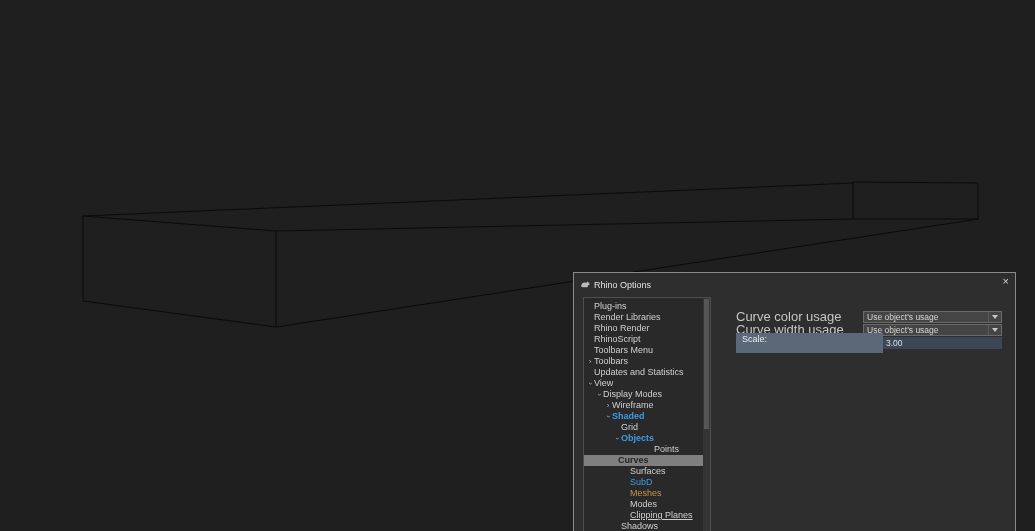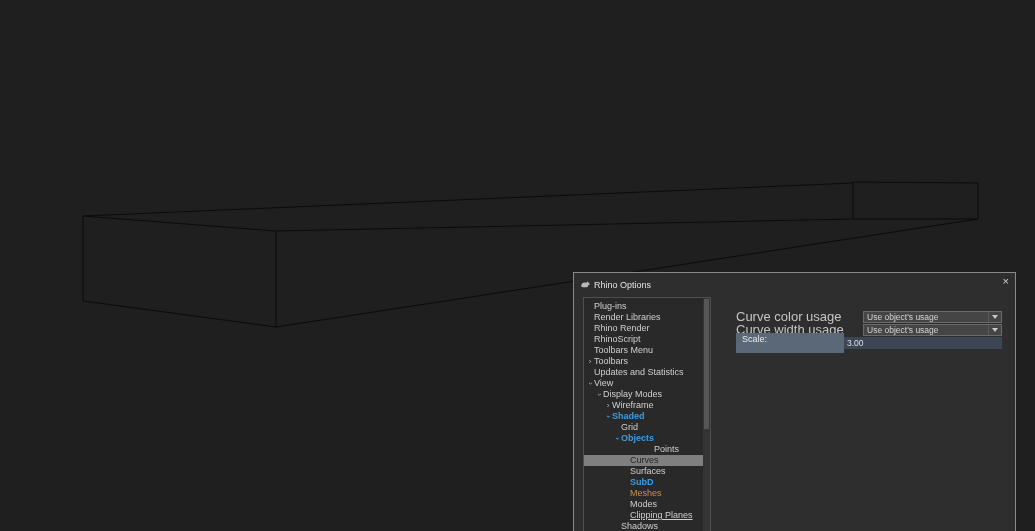--- a/index.html
+++ b/index.html
@@ -13,21 +13,21 @@
   .titlebar{height:17px;display:flex;align-items:flex-end;padding:0 6px;gap:3px;}
   .title{font-size:9px;color:#e2e2e2;}
   .close{margin-left:auto;color:#d2d2d2;font-size:11px;line-height:17px;cursor:default;}
 
   
   .tree{position:absolute;left:9px;top:24px;bottom:0;width:128px;background:#292929;
         border:1px solid #4f4f4f;box-sizing:border-box;padding-top:3px;overflow:hidden;}
   .tree-rows{margin-right:7px;}
   .trow{height:11px;line-height:11px;font-size:9px;color:#cfcfcf;white-space:nowrap;}
   .trow.sel{background:#7f7f7f;color:#262626;}
-  .trow.c-blue{color:#3d9be1;font-weight:bold;}
+  .trow.c-blue{color:#3d9be1;}
   .trow.c-orange{color:#c9914c;}
   .trow.b{font-weight:bold;}
   .arr{display:inline-block;width:8px;font-size:8px;color:#b4b4b4;text-align:center;}
   .trow.c-blue .arr{color:#3d9be1;}
   .arr.expanded{transform:rotate(90deg);}
   .sb{position:absolute;right:0;top:0;bottom:0;width:7px;background:#343434;}
   .sb-thumb{position:absolute;top:1px;left:1px;width:5px;height:130px;background:#565656;}
 
   
   .settings{position:absolute;left:145px;top:38px;width:283px;}
@@ -36,21 +36,21 @@
   .plabel{flex:1;font-size:13px;color:#c6c6c6;padding-left:17px;line-height:12px;}
   .dropdown{width:139px;height:12px;background:#454545;border:1px solid #6a6a6a;
             box-sizing:border-box;display:flex;align-items:center;}
   .dval{font-size:8.5px;color:#d4d4d4;padding-left:3px;flex:1;white-space:nowrap;overflow:hidden;}
   .dbtn{width:12px;height:100%;display:flex;align-items:center;justify-content:center;
         border-left:1px solid #5a5a5a;}
   .dbtn::after{content:"";border-left:3px solid transparent;border-right:3px solid transparent;
         border-top:4px solid #c8c8c8;}
   .scale-label{flex:1;margin-left:17px;padding-left:6px;background:#5a6877;color:#e9edf1;
         font-size:9px;height:20px;line-height:12px;}
-  .scale-value{width:158px;height:12px;background:#3d4654;color:#dbe0e6;font-size:8.5px;
+  .scale-value{width:119px;height:12px;background:#3d4654;color:#dbe0e6;font-size:8.5px;
         line-height:12px;padding-left:3px;box-sizing:border-box;}
   .rhino-icon{width:11px;height:11px;display:inline-block;}
 </style>
 </head>
 <body>
 
 <div class="page">
 
   <svg class="wire" width="1035" height="531">
       <line x1="83" y1="216" x2="853" y2="183" stroke="#0b0b0b" stroke-width="1"></line>
@@ -85,21 +85,21 @@
           <div class="trow" style="padding-left: 2px;"><span class="arr"></span><span>Toolbars Menu</span></div>
           <div class="trow" style="padding-left: 2px;"><span class="arr collapsed">›</span><span>Toolbars</span></div>
           <div class="trow" style="padding-left: 2px;"><span class="arr"></span><span>Updates and Statistics</span></div>
           <div class="trow" style="padding-left: 2px;"><span class="arr expanded">›</span><span>View</span></div>
           <div class="trow" style="padding-left: 11px;"><span class="arr expanded">›</span><span>Display Modes</span></div>
           <div class="trow" style="padding-left: 20px;"><span class="arr collapsed">›</span><span>Wireframe</span></div>
           <div class="trow c-blue b" style="padding-left: 20px;"><span class="arr expanded">›</span><span>Shaded</span></div>
           <div class="trow" style="padding-left: 29px;"><span class="arr"></span><span>Grid</span></div>
           <div class="trow c-blue b" style="padding-left: 29px;"><span class="arr expanded">›</span><span>Objects</span></div>
           <div class="trow" style="padding-left: 38px; text-align: center;"><span class="arr"></span><span>Points</span></div>
-          <div class="trow sel" style="padding-left: 38px;"><span class="arr"></span><span>Curves</span></div>
+          <div class="trow sel" style="padding-left: 26px; font-weight: bold;"><span class="arr"></span><span>Curves</span></div>
           <div class="trow" style="padding-left: 38px;"><span class="arr"></span><span>Surfaces</span></div>
           <div class="trow c-blue" style="padding-left: 38px;"><span class="arr"></span><span>SubD</span></div>
           <div class="trow c-orange" style="padding-left: 38px;"><span class="arr"></span><span>Meshes</span></div>
           <div class="trow" style="padding-left: 38px;"><span class="arr"></span><span>Modes</span></div>
           <div class="trow" style="padding-left: 38px; text-decoration: underline;"><span class="arr"></span><span>Clipping Planes</span></div>
           <div class="trow" style="padding-left: 29px;"><span class="arr"></span><span>Shadows</span></div>
         </div>
       <div class="sb">
         <div class="sb-thumb"></div>
       </div>

